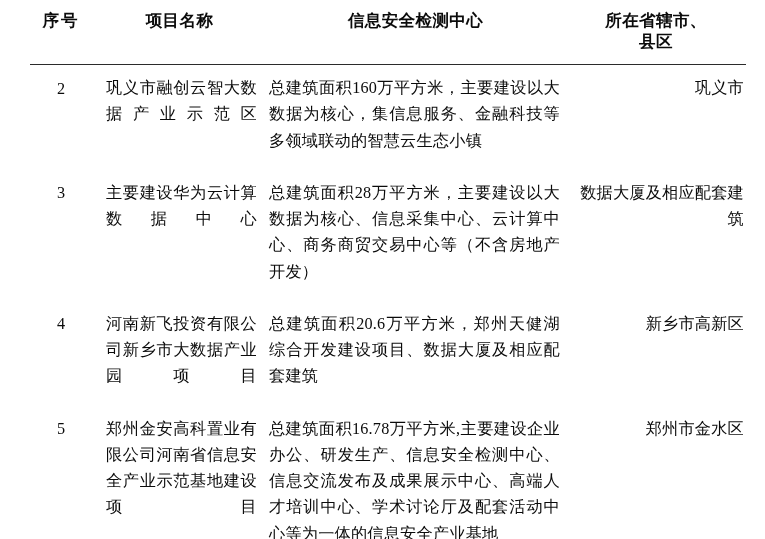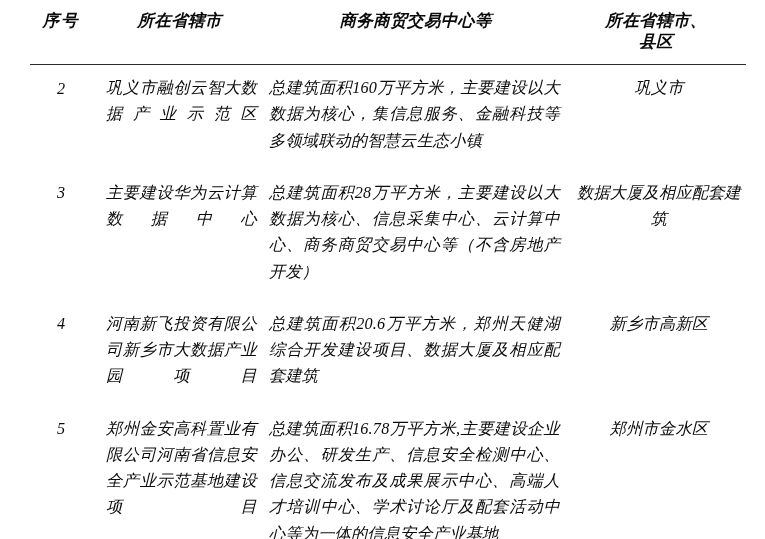--- a/index.html
+++ b/index.html
@@ -13,21 +13,20 @@
     font-family: "Liberation Serif", "DejaVu Serif", serif;
     color: #0b0b0b;
     overflow: hidden;
   }
   .page {
     position: relative;
     width: 765px;
     height: 539px;
     box-sizing: border-box;
     padding: 6px 18px 0 30px;
-    font-style: italic;
   }
   table.doc-table {
     width: 716px;
     border-collapse: collapse;
     table-layout: fixed;
   }
   table.doc-table col.c-no    { width: 62px; }
   table.doc-table col.c-name  { width: 175px; }
   table.doc-table col.c-desc  { width: 297px; }
   table.doc-table col.c-area  { width: 182px; }
@@ -63,43 +62,43 @@
     padding-left: 14px;
     padding-right: 10px;
   }
   tbody td.cell-desc {
     text-align: justify;
     padding-left: 2px;
     padding-right: 4px;
     margin-left: 12px;
   }
   tbody td.cell-area {
-    text-align: center;
+    text-align: right;
     padding-left: 10px;
     padding-right: 2px;
   }
   tbody tr.row-gap td { padding-top: 20px; }
   .nowrap-line { display: block; }
 </style>
 </head>
 <body>
 
 <div class="page">
   <table class="doc-table">
     <colgroup>
       <col class="c-no">
       <col class="c-name">
       <col class="c-desc">
       <col class="c-area">
     </colgroup>
     <thead>
       <tr>
         <th class="th-no">序号</th>
-        <th class="th-name">所在省辖市</th>
-        <th class="th-desc">商务商贸交易中心等</th>
+        <th class="th-name">项目名称</th>
+        <th class="th-desc">信息安全检测中心</th>
         <th class="th-area">
           <span class="nowrap-line">所在省辖市、</span>
           <span class="nowrap-line">县区</span>
         </th>
       </tr>
     </thead>
     <tbody>
       <tr class="row-first">
         <td class="cell-no">2</td>
         <td class="cell-name">巩义市融创云智大数据产业示范区</td>

